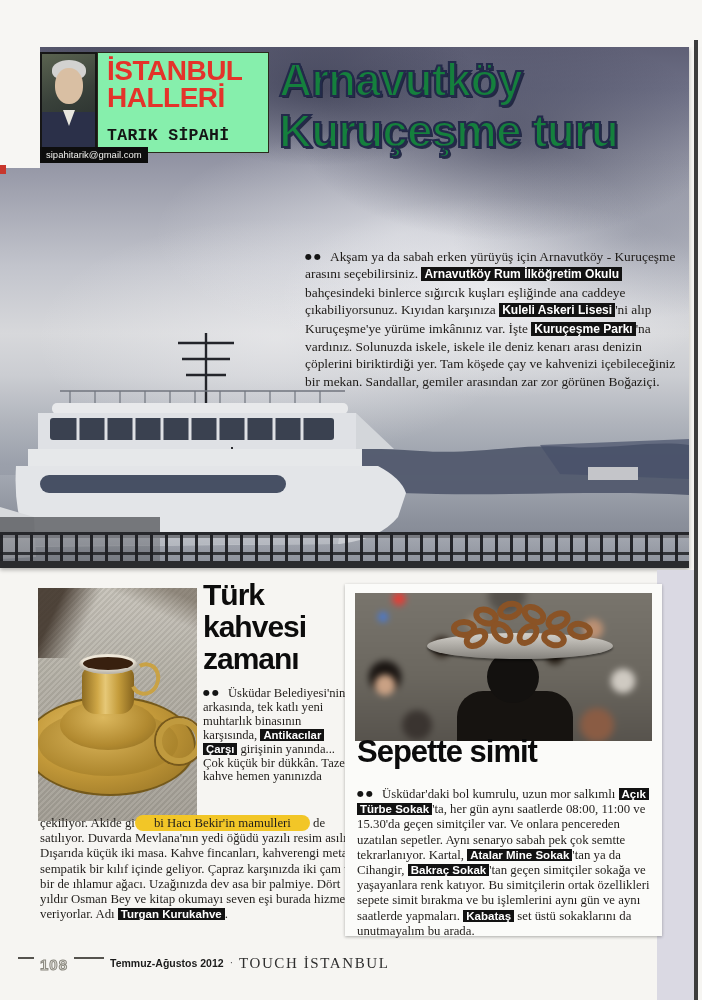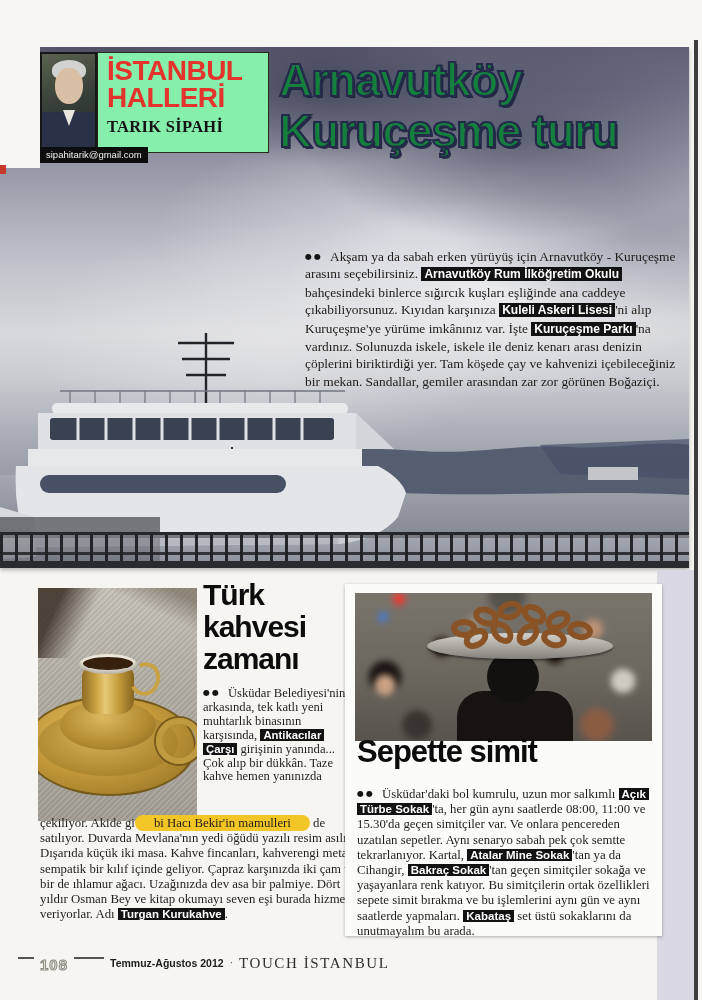--- a/index.html
+++ b/index.html
@@ -51,21 +51,21 @@
 
   
   .portrait{left:40px; top:52px; width:57px; height:97px; border:2px solid #161616; box-sizing:border-box;
     background:linear-gradient(160deg,#5a6350 0%,#39413a 45%,#23292a 100%); overflow:hidden;}
   .portrait .hair{position:absolute; left:10px; top:6px; width:34px; height:20px; border-radius:50% 50% 40% 40%; background:#d2d2d0;}
   .portrait .face{position:absolute; left:13px; top:14px; width:28px; height:36px; border-radius:48%; background:#d9bfa3;}
   .portrait .suit{position:absolute; left:0px; top:58px; width:100%; height:40px; background:#2b3049;}
   .portrait .shirt{position:absolute; left:21px; top:56px; width:12px; height:16px; background:#e8e6df; clip-path:polygon(0 0,100% 0,50% 100%);}
   .masthead-box{left:97px; top:52px; width:172px; height:101px; background:#86efac; border:1px solid #2a2a1a; box-sizing:border-box; padding:5px 0 0 9px;}
   .masthead-title{font-family:"Liberation Sans",sans-serif; font-weight:bold; font-size:28px; line-height:.96; color:#e4332a; letter-spacing:-.5px;}
-  .masthead-author{font-family:Liberation Serif, serif; font-weight:bold; font-size:16.5px; color:#141414; letter-spacing:.3px; margin-top:5px;}
+  .masthead-author{font-family:Liberation Mono, monospace; font-weight:bold; font-size:16.5px; color:#141414; letter-spacing:.3px; margin-top:14px;}
   .email-bar{left:40px; top:147px; height:16px; background:#0d0d0d; color:#f1f1ee; font-family:"Liberation Sans",sans-serif; font-size:9.5px; line-height:16px; padding:0 6px;}
 
   
   .hero-title{
     left:279px; top:55px; width:410px;
     font-family:"Liberation Sans",sans-serif; font-weight:bold; font-size:46px; line-height:1.1; letter-spacing:-1px;
     color:#15803d; -webkit-text-stroke:2.2px #232a4a; text-shadow:2px 2px 0 rgba(20,26,52,.8);
   }
   .intro{
     left:305px; top:248px; width:372px;
@@ -257,21 +257,21 @@
     <div class="cp-cup"></div>
     <div class="cp-cup-handle"></div>
     <div class="cp-rim"></div>
     <div class="cp-coffee"></div>
   </div>
   <div class="abs coffee-heading">
     <div>Türk</div>
     <div>kahvesi</div>
     <div>zamanı</div>
   </div>
-  <p class="abs coffee-col"><span class="bullet">●●</span><span><span>Üsküdar Belediyesi'nin arkasında, tek katlı yeni muhtarlık binasının karşısında, </span><span class="hl-black">Antikacılar Çarşı</span><span> girişinin yanında... Çok alıp bir dükkân. Taze kahve hemen yanınızda</span></span></p>
+  <p class="abs coffee-col"><span class="bullet">●●</span><span><span>Üsküdar Belediyesi'nin arkasında, tek katlı yeni muhtarlık binasının karşısında, </span><span class="hl-black">Antikacılar Çarşı</span><span> girişinin yanında... Çok küçük bir dükkân. Taze kahve hemen yanınızda</span></span></p>
   <p class="abs coffee-body"><span><span>çekiliyor. Akide gi</span><span class="hl-yellow">bi Hacı Bekir'in mamulleri</span><span> de satılıyor. Duvarda Mevlana'nın yedi öğüdü yazılı resim asılı. Dışarıda küçük iki masa. Kahve fincanları, kahverengi metal sempatik bir kılıf içinde geliyor. Çapraz karşınızda iki çam ve bir de ıhlamur ağacı. Uzağınızda dev asa bir palmiye. Dört yıldır Osman Bey ve kitap okumayı seven eşi burada hizmet veriyorlar. Adı </span><span class="hl-black">Turgan Kurukahve</span><span>.</span></span></p>
 
   <div class="abs simit-card">
     <div class="simit-photo">
       <div class="sp-blur"></div>
       <div class="sp-figure-body"></div>
       <div class="sp-figure-head"></div>
       <div class="sp-tray"></div>
       <div class="sp-simit" style="left:96px; top:26px;"></div>
       <div class="sp-simit" style="left:118px; top:14px; transform:rotate(20deg);"></div>

